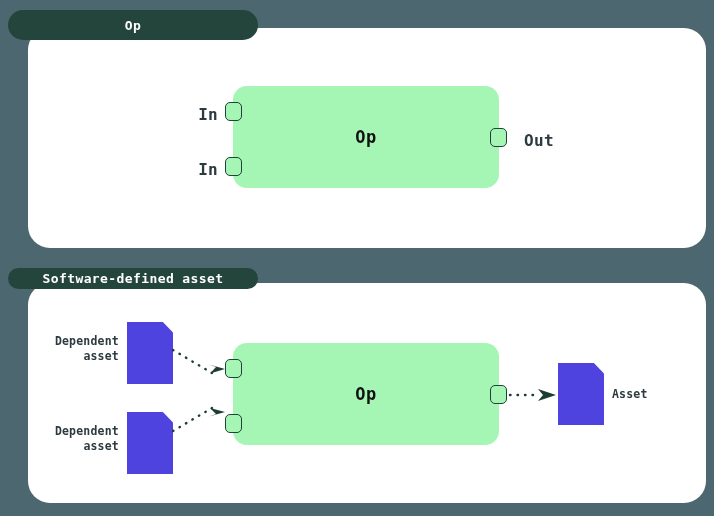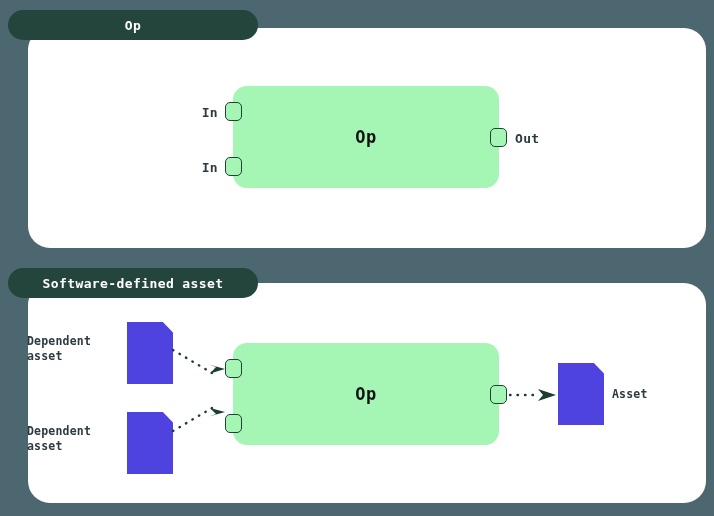--- a/index.html
+++ b/index.html
@@ -62,47 +62,47 @@
     height: 19px;
     box-sizing: border-box;
     background: #a5f5b4;
     border: 1.6px solid #1d4436;
     border-radius: 5px;
     z-index: 6;
   }
 
   .port-label {
     position: absolute;
-    font-size: 13px;
+    font-size: 16px;
     color: #2d3b40;
     letter-spacing: 0.3px;
     white-space: nowrap;
   }
   .port-label.left  { text-align: right; }
-  .port-label.right { text-align: left; }
+  .port-label.right { text-align: center; }
 
   
   .asset-doc {
     position: absolute;
     width: 46px;
     height: 62px;
     background: #4f43e0;
     clip-path: polygon(0 0, 78% 0, 100% 17%, 100% 100%, 0 100%);
   }
 
   
   .side-label {
     position: absolute;
     font-size: 11.5px;
     line-height: 15px;
     color: #2d3b40;
     letter-spacing: 0.2px;
     white-space: pre-line;
   }
-  .side-label.right-align { text-align: left; }
+  .side-label.right-align { text-align: right; }
   .side-label.left-align  { text-align: left; }
 
   
   .edge {
     position: absolute;
     overflow: visible;
     z-index: 4;
   }
 </style>
 </head>
@@ -124,21 +124,21 @@
   <span class="port-label left" style="left:178px; top:105px; width:40px;">In</span>
 
   <div class="port" style="left:225px; top:157px;"></div>
   <span class="port-label left" style="left:178px; top:160px; width:40px;">In</span>
 
   <div class="port" style="left:490px; top:128px;"></div>
   <span class="port-label right" style="left:515px; top:131px; width:48px;">Out</span>
 
   <div class="card" style="left:28px; top:283px; width:678px; height:220px;"></div>
 
-  <div class="card-tab" style="left:8px; top:268px; width:250px; height:30px;">
+  <div class="card-tab" style="left:8px; top:268px; width:250px; height:21px;">
     <span>Software-defined asset</span>
   </div>
 
   <div class="op-box" style="left:233px; top:343px; width:266px; height:102px;">
     <span class="op-label">Op</span>
   </div>
 
   <div class="asset-doc" style="left:127px; top:322px;"></div>
   <span class="side-label right-align" style="left:27px; top:334px; width:92px;">Dependent
 asset</span>

